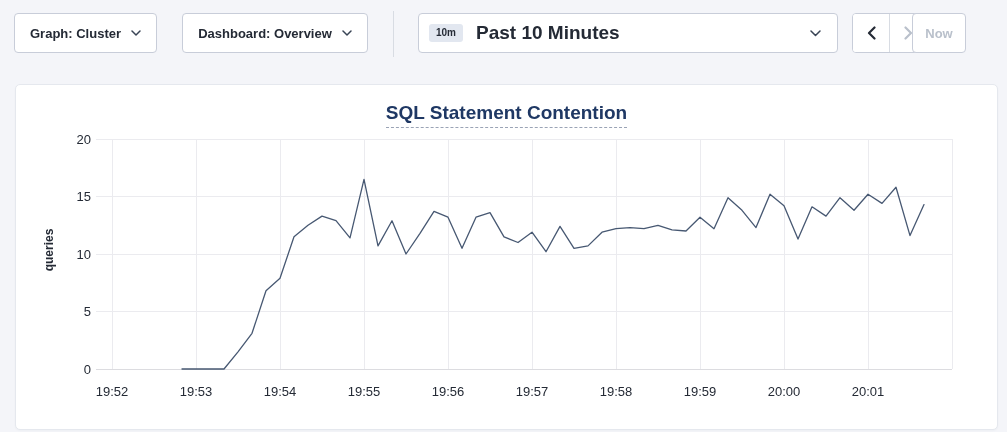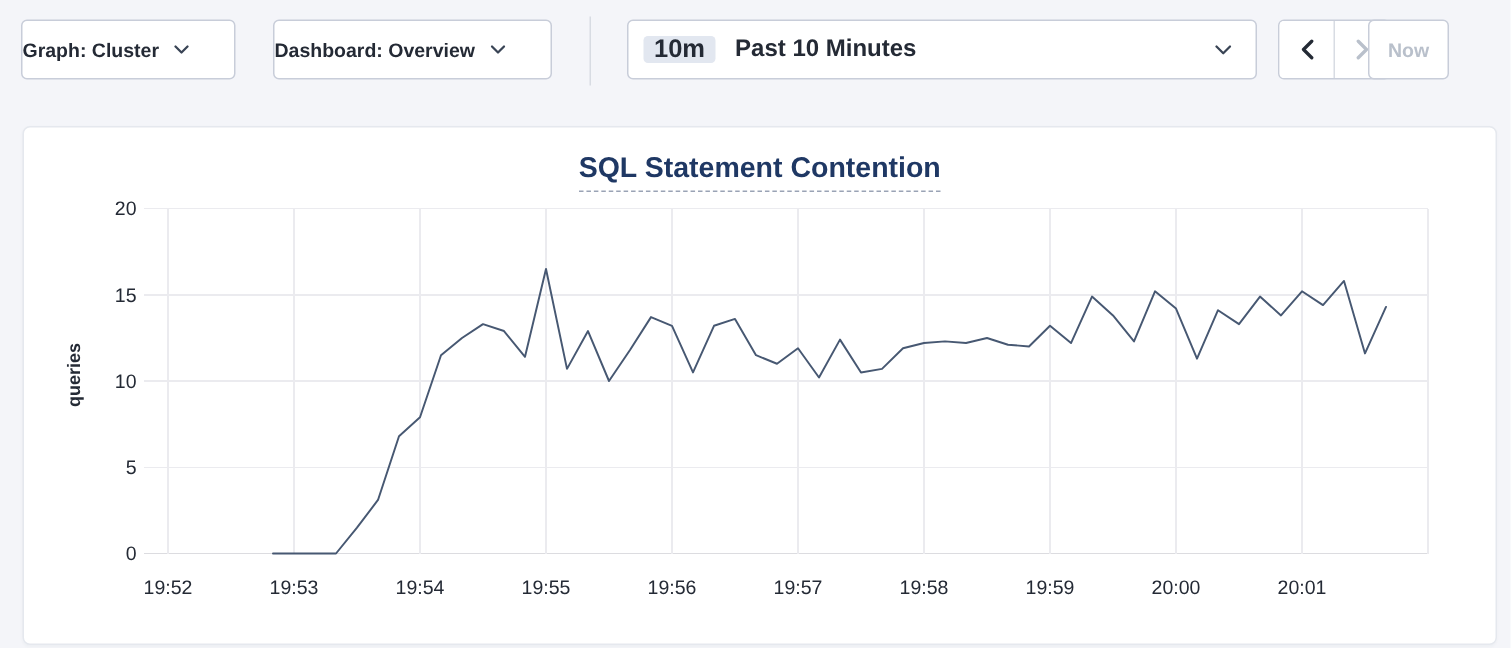--- a/index.html
+++ b/index.html
@@ -9,43 +9,43 @@
     font-family:"Liberation Sans", sans-serif;
     color:#242a35;
     position:relative;
   }
   .page { position:absolute; inset:0; }
 
   
   .btn {
     position:absolute; top:13px; height:40px;
     background:#fff; border:1px solid #c8cdd9; border-radius:4px;
-    display:flex; align-items:center; 
+    display:flex; align-items:center; justify-content:center;
     font-size:13px; font-weight:600; color:#242a35; cursor:pointer;
     gap:10px;
   }
   .btn .chev { color:#394455; display:flex; align-items:center; }
   #graph-dd     { left:14px;  width:143px; }
   #dashboard-dd { left:182px; width:186px; }
 
   .toolbar-divider {
     position:absolute; left:393px; top:11px; width:1px; height:46px;
     background:#d8dce3;
   }
 
   #time-select {
     position:absolute; left:418px; top:13px; width:420px; height:40px;
     background:#fff; border:1px solid #c8cdd9; border-radius:4px;
     display:flex; align-items:center; padding:0 16px 0 10px; cursor:pointer;
   }
   .tw-badge {
     background:#e2e7f0; border-radius:3px; padding:2px 7px;
-    font-size:17px; font-weight:700; color:#242a35; line-height:14px;
+    font-size:10px; font-weight:700; color:#242a35; line-height:14px;
   }
-  .tw-label { margin-left:13px; font-size:16px; font-weight:600; }
+  .tw-label { margin-left:13px; font-size:19px; font-weight:600; }
   #time-select .chev { margin-left:auto; color:#394455; display:flex; }
 
   .arrow-group {
     position:absolute; left:852px; top:13px; width:75px; height:40px;
     background:#fff; border:1px solid #c8cdd9; border-radius:4px;
     display:flex; overflow:hidden;
   }
   .arrow-group button {
     flex:1; background:#fff; border:none; cursor:pointer;
     display:flex; align-items:center; justify-content:center; color:#242a35;

